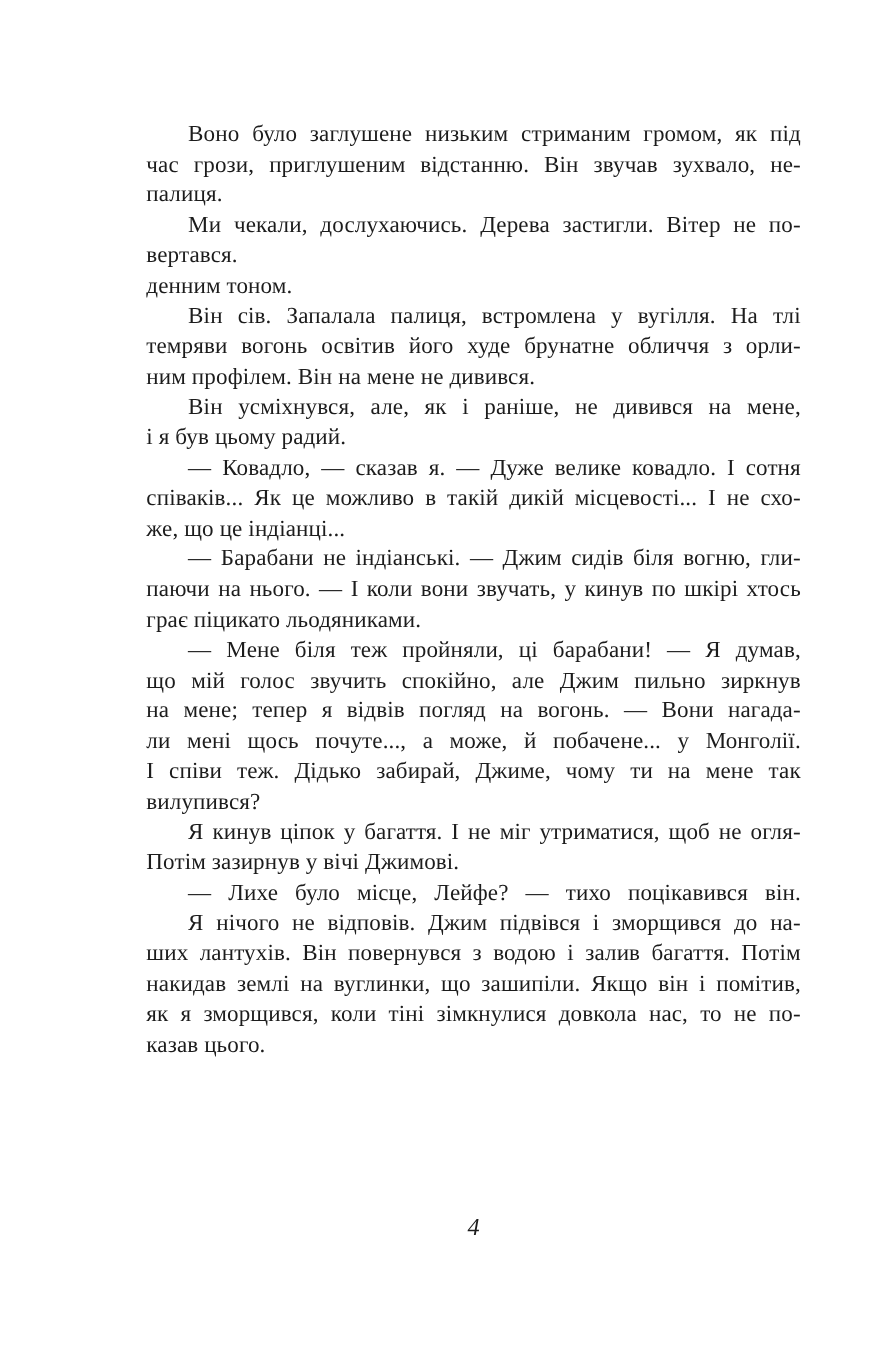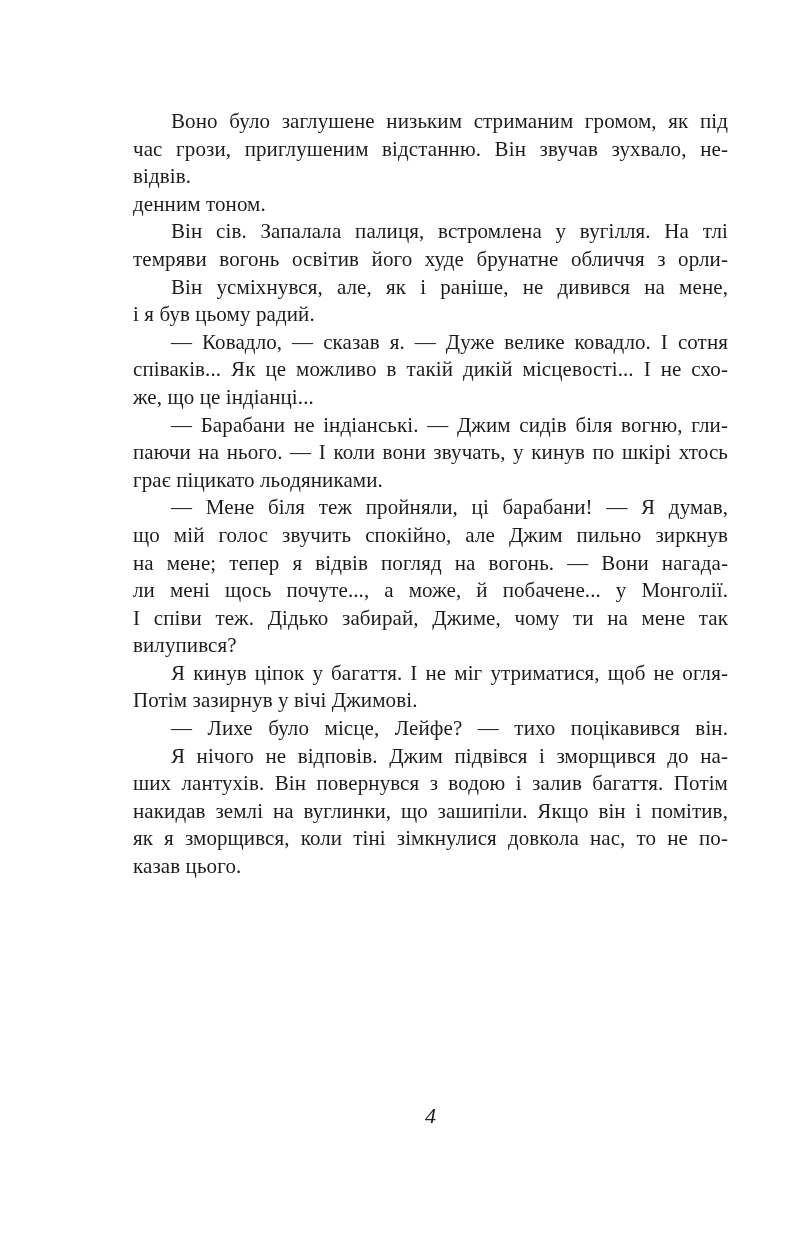--- a/index.html
+++ b/index.html
@@ -56,28 +56,33 @@
   }
 </style>
 </head>
 <body style="background: rgb(255, 255, 255); color: rgb(28, 28, 28);">
 
 <div class="page">
   <main class="text-block">
       <div class="paragraph">
         <div class="line first">Воно було заглушене низьким стриманим громом, як під</div>
         <div class="line">час грози, приглушеним відстанню. Він звучав зухвало, не-</div>
-        <div class="line last">відвів.</div>
+        <div class="line last">палиця.</div>
+      </div>
+      <div class="paragraph">
+        <div class="line first">Ми чекали, дослухаючись. Дерева застигли. Вітер не по-</div>
+        <div class="line last">вертався.</div>
       </div>
       <div class="paragraph">
         <div class="line last">денним тоном.</div>
       </div>
       <div class="paragraph">
         <div class="line first">Він сів. Запалала палиця, встромлена у вугілля. На тлі</div>
         <div class="line">темряви вогонь освітив його худе брунатне обличчя з орли-</div>
+        <div class="line last">ним профілем. Він на мене не дивився.</div>
       </div>
       <div class="paragraph">
         <div class="line first">Він усміхнувся, але, як і раніше, не дивився на мене,</div>
         <div class="line last">і я був цьому радий.</div>
       </div>
       <div class="paragraph">
         <div class="line first">— Ковадло, — сказав я. — Дуже велике ковадло. І сотня</div>
         <div class="line">співаків... Як це можливо в такій дикій місцевості... І не схо-</div>
         <div class="line last">же, що це індіанці...</div>
       </div>

